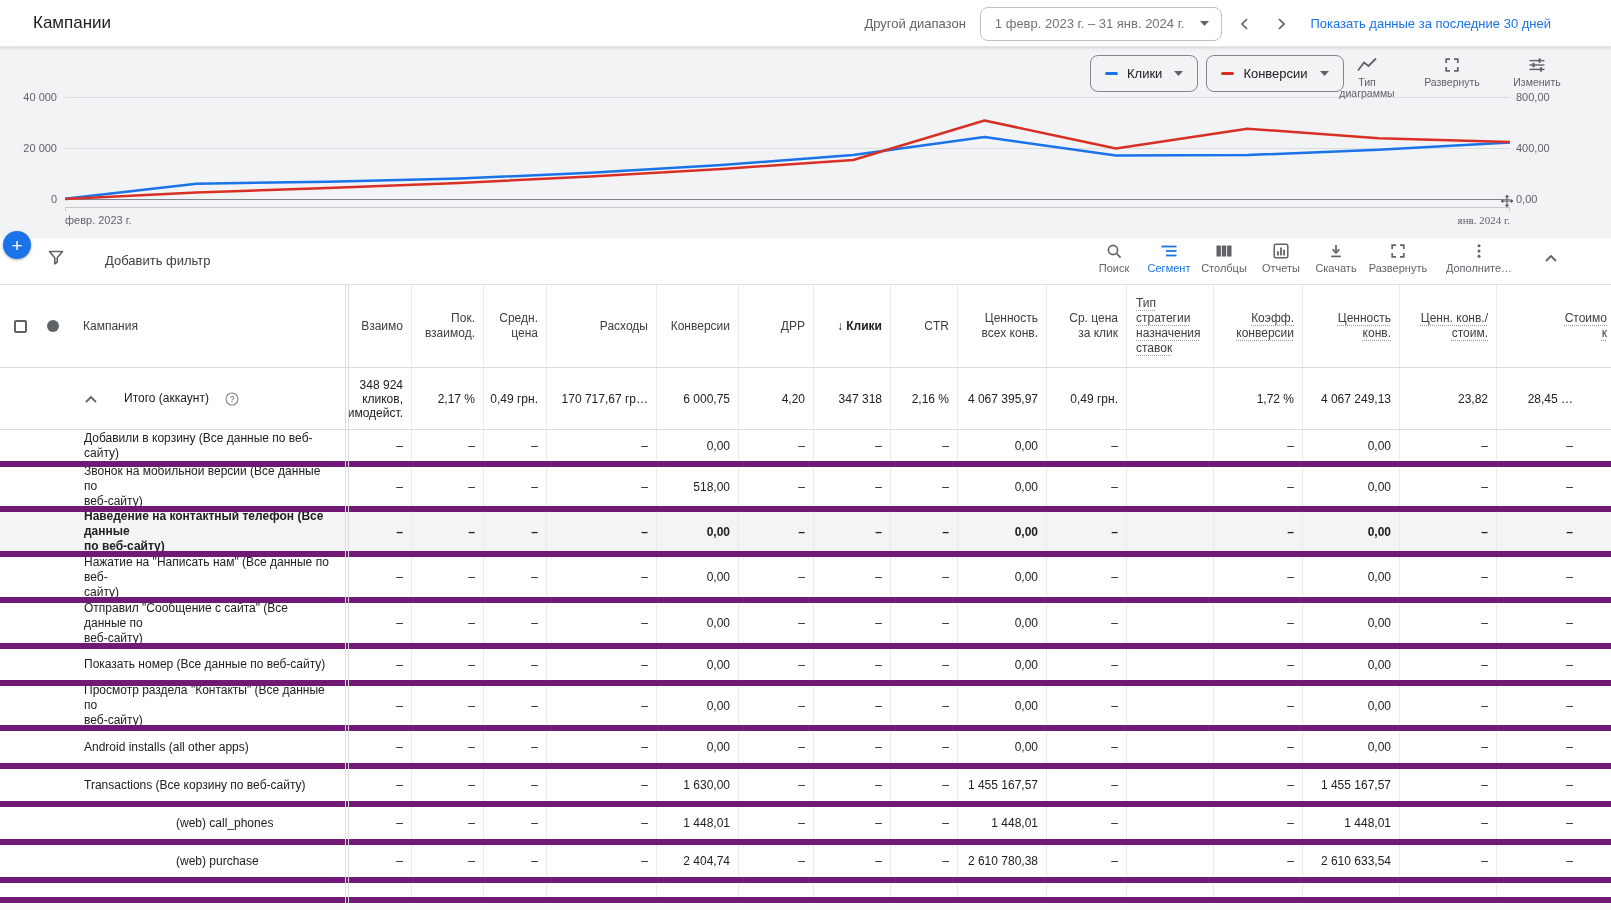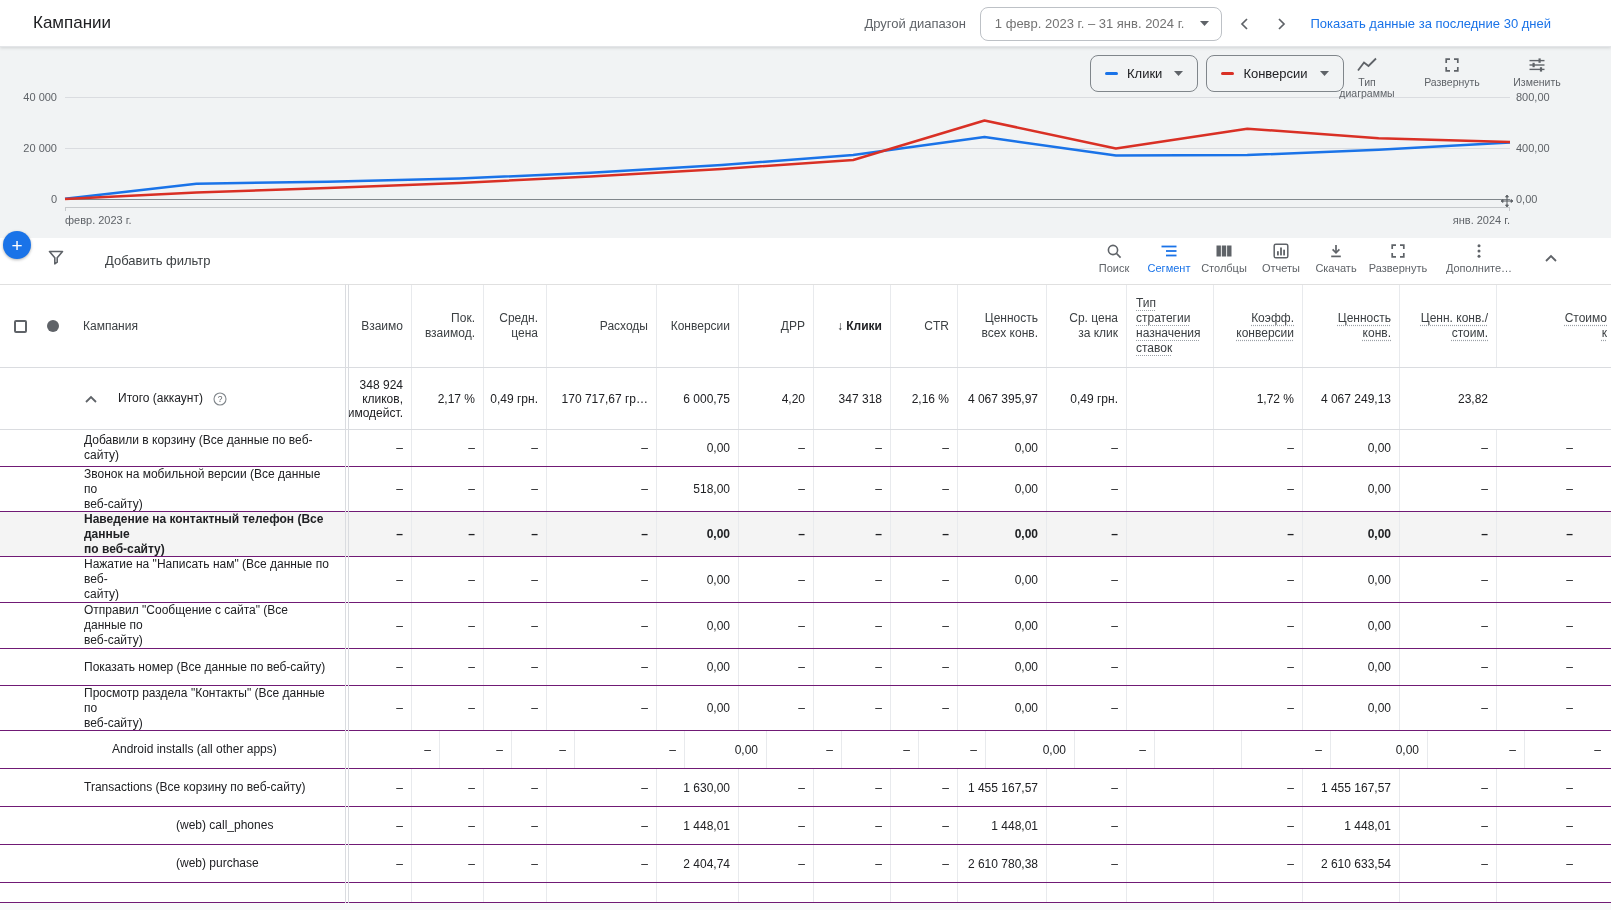--- a/index.html
+++ b/index.html
@@ -26,21 +26,21 @@
   .chart-panel { position:absolute; top:47px; left:0; width:1611px; height:191px; background:#f1f3f4; }
   .gline { position:absolute; left:65px; width:1445px; height:1px; background:#dadce0; }
   .gline.zero { background:#80868b; }
   .baseline { position:absolute; left:65px; top:160px; width:1445px; height:1px; background:#c6c9cc; }
   .endtick { position:absolute; width:1px; height:4px; top:160px; background:#c6c9cc; }
   .tick { position:absolute; font-size:11px; color:#5f6368; line-height:12px; }
   .tick.left { left:0; width:57px; text-align:right; }
   .tick.right { left:1516px;text-align:right; }
   .xlab { position:absolute; top:167px; font-size:11px; color:#5f6368; }
   .xlab.l { left:65px; }
-  .xlab.r { left:1310px; width:200px; text-align:right; }
+  .xlab.r { left:1310px; width:200px; text-align:right;font-family:Liberation Serif, serif; }
   #chart-svg { position:absolute; left:0; top:0; z-index:2; }
   .pan-icon { position:absolute; left:1501px; top:146px; color:#5f6368; z-index:3; }
 
   #metric-pickers { position:absolute; left:1090px; top:8px; display:flex; gap:8px; z-index:4; }
   .mbtn { height:37px; border:1px solid #80868b; border-radius:8px; display:flex; align-items:center;
           padding:0 14px; cursor:pointer; background:transparent; }
   .mdash { width:13px; height:3px; border-radius:2px; margin-right:9px; }
   .mbtn .lab { font-size:13px; color:#202124; }
   .mbtn .caret { margin-left:12px; display:flex; }
 
@@ -71,31 +71,31 @@
   .th.nb { border-left:none; }
   .th.alignleft { justify-content:flex-start; text-align:left; padding-left:9px; }
   .th.sorted { font-weight:700; color:#202124; }
   .th.last { padding-right:4px; }
   .th .dotline { text-decoration:underline; text-decoration-style:dotted; text-decoration-color:#9aa0a6; text-underline-offset:3px; }
   .th-campaign { justify-content:flex-start; padding:0; display:flex; align-items:center; cursor:default; }
   .cbx { width:13px; height:13px; border:2px solid #5f6368; border-radius:2px; margin-left:14px; cursor:pointer; }
   .status-dot { width:12px; height:12px; border-radius:50%; background:#5f6368; margin-left:20px; }
   .camp-lab { margin-left:24px; font-size:12px; color:#3c4043; }
 
-  .trow { border-bottom:1px solid #701a75; }
+  .trow { border-bottom:6px solid #701a75; }
   .trow.totals { border-bottom:1px solid #dadce0; }
   .trow.hl { background:#f4f4f4; }
   .trow.hl .td { font-weight:700; }
   .td { display:flex; align-items:center; justify-content:flex-end; padding:0 8px; font-size:12px;
         color:#202124; white-space:nowrap; border-left:1px solid #e8eaed; overflow:hidden; }
   .td.nb { border-left:none; }
   .td.ml { white-space:pre-line; text-align:right; line-height:14px; }
   .td.last { padding-right:38px; }
   .td.lbl { justify-content:flex-start; text-align:left; white-space:pre-line; line-height:15px;
-            padding:0 14px 0 84px; }
+            padding:0 14px 0 84px;gap:6px; }
   .td.lbl.ind { padding-left:176px; }
   .tot-lbl { justify-content:flex-start; padding-left:50px; }
   .tot-lbl .tl { margin-left:20px; font-size:12px; color:#202124; }
   .helpic { margin-left:10px; display:flex; }
   .collapse-btn { display:flex; color:#5f6368; cursor:pointer; }
   .split { position:absolute; top:0; left:345px; width:4px; height:619px; border-left:1px solid #dadce0;
            border-right:1px solid #dadce0; pointer-events:none; z-index:5; }
   .bottom-strip { width:1611px; height:7px; background:#f8f9fa; }
 </style>
 </head>
@@ -361,20 +361,21 @@
           <div class="td">6 000,75</div>
           <div class="td">4,20</div>
           <div class="td">347 318</div>
           <div class="td">2,16 %</div>
           <div class="td">4 067 395,97</div>
           <div class="td">0,49 грн.</div>
           <div class="td"></div>
           <div class="td">1,72 %</div>
           <div class="td">4 067 249,13</div>
           <div class="td">23,82</div>
+          <div class="td last">28,45 …</div>
         </div>
         <div class="trow" style="height: 37px;">
           <div class="td lbl nb">Добавили в корзину (Все данные по веб-сайту)</div>
           <div class="td nb">–</div>
           <div class="td">–</div>
           <div class="td">–</div>
           <div class="td">–</div>
           <div class="td">0,00</div>
           <div class="td">–</div>
           <div class="td">–</div>
@@ -493,21 +494,21 @@
           <div class="td">–</div>
           <div class="td">–</div>
           <div class="td">0,00</div>
           <div class="td">–</div>
           <div class="td"></div>
           <div class="td">–</div>
           <div class="td">0,00</div>
           <div class="td">–</div>
           <div class="td last">–</div>
         </div>
-        <div class="trow" style="height: 38px; padding-left: 28px;">
+        <div class="trow" style="height: 38px;">
           <div class="td lbl nb">Android installs (all other apps)</div>
           <div class="td nb">–</div>
           <div class="td">–</div>
           <div class="td">–</div>
           <div class="td">–</div>
           <div class="td">0,00</div>
           <div class="td">–</div>
           <div class="td">–</div>
           <div class="td">–</div>
           <div class="td">0,00</div>

